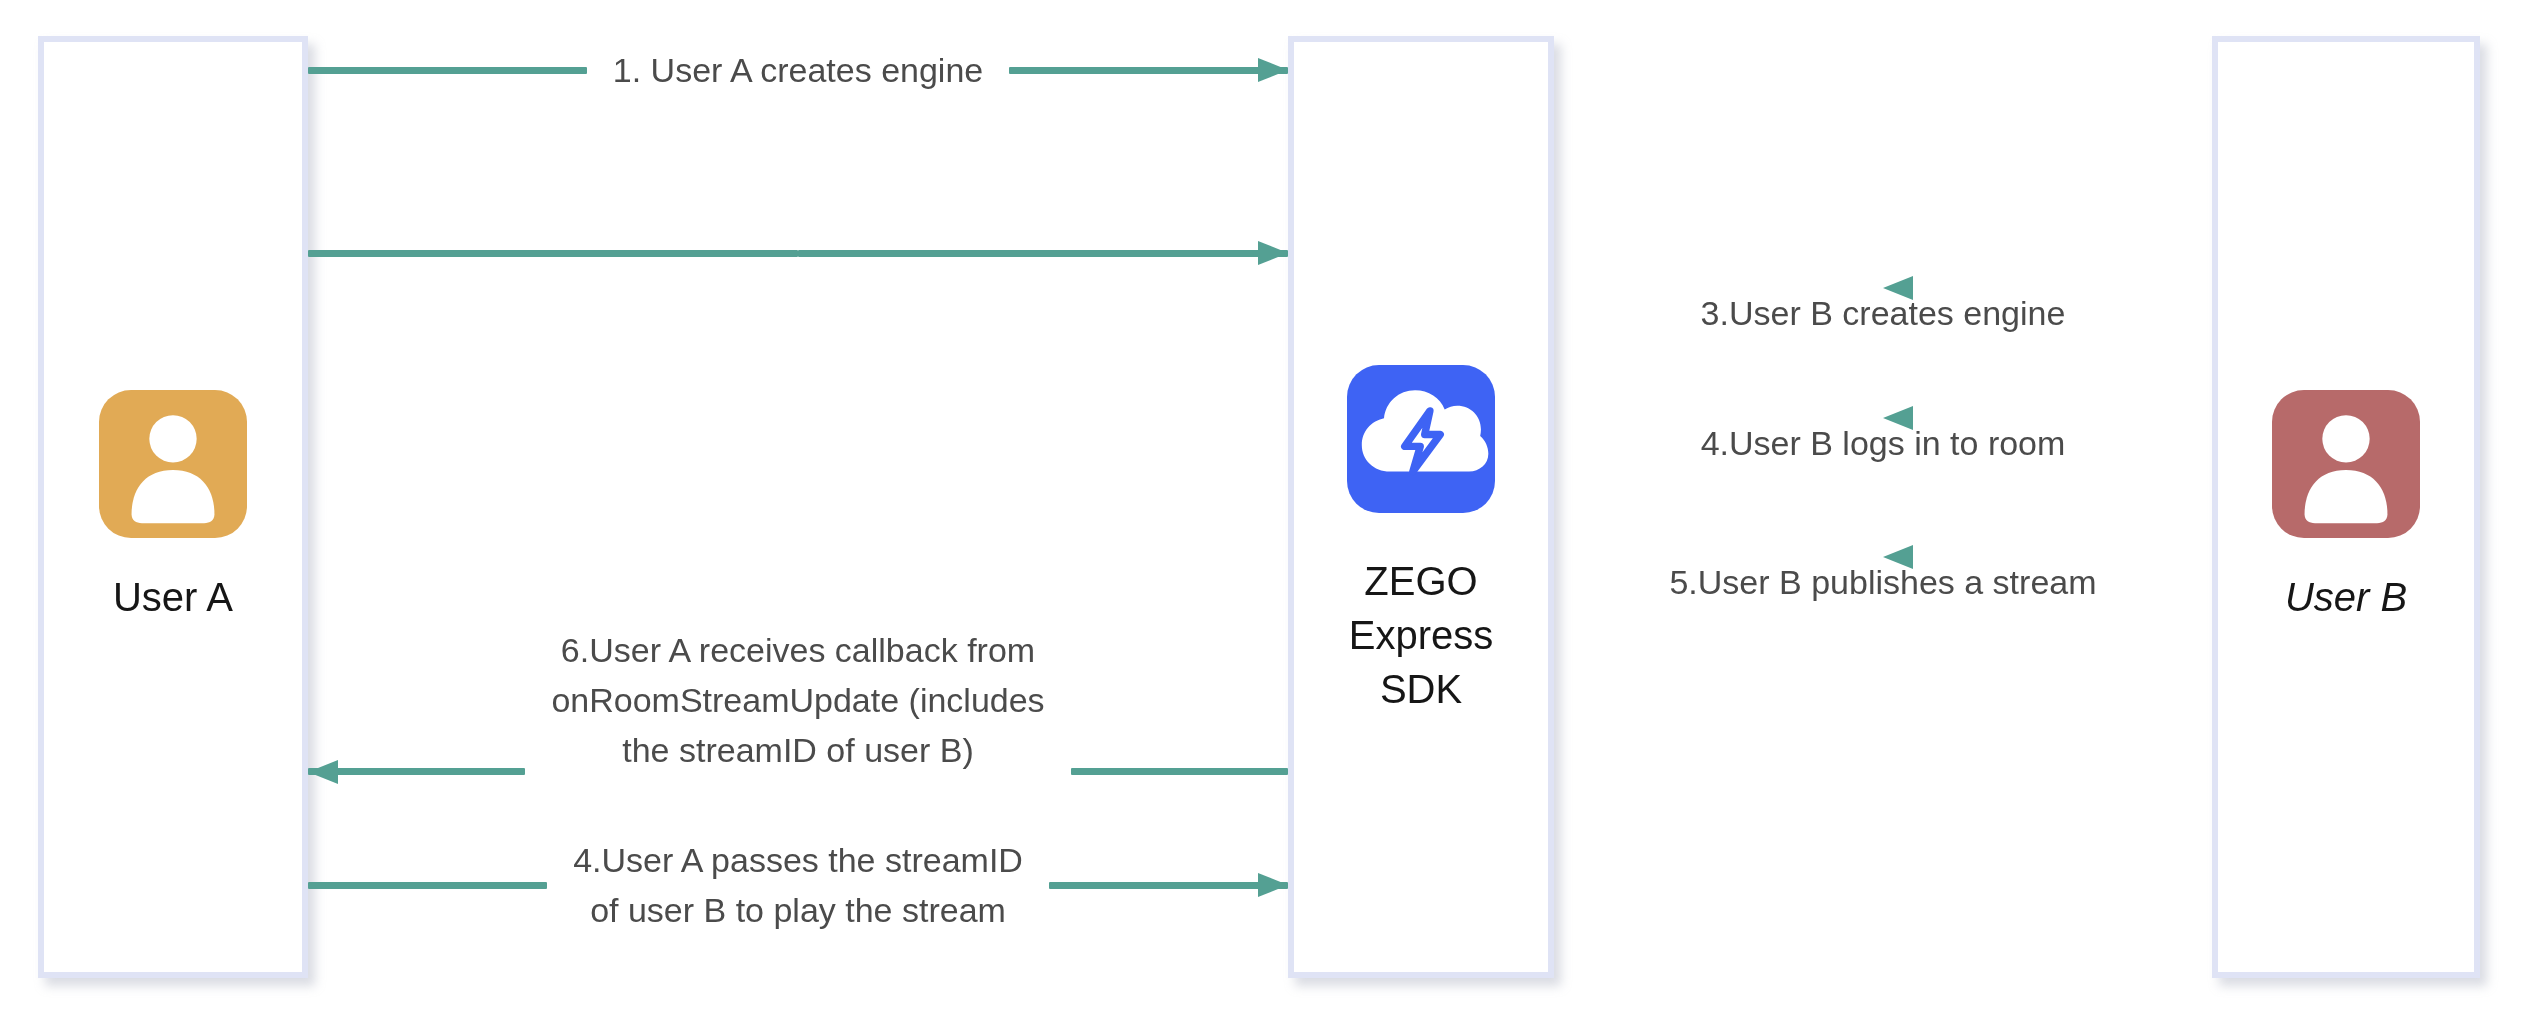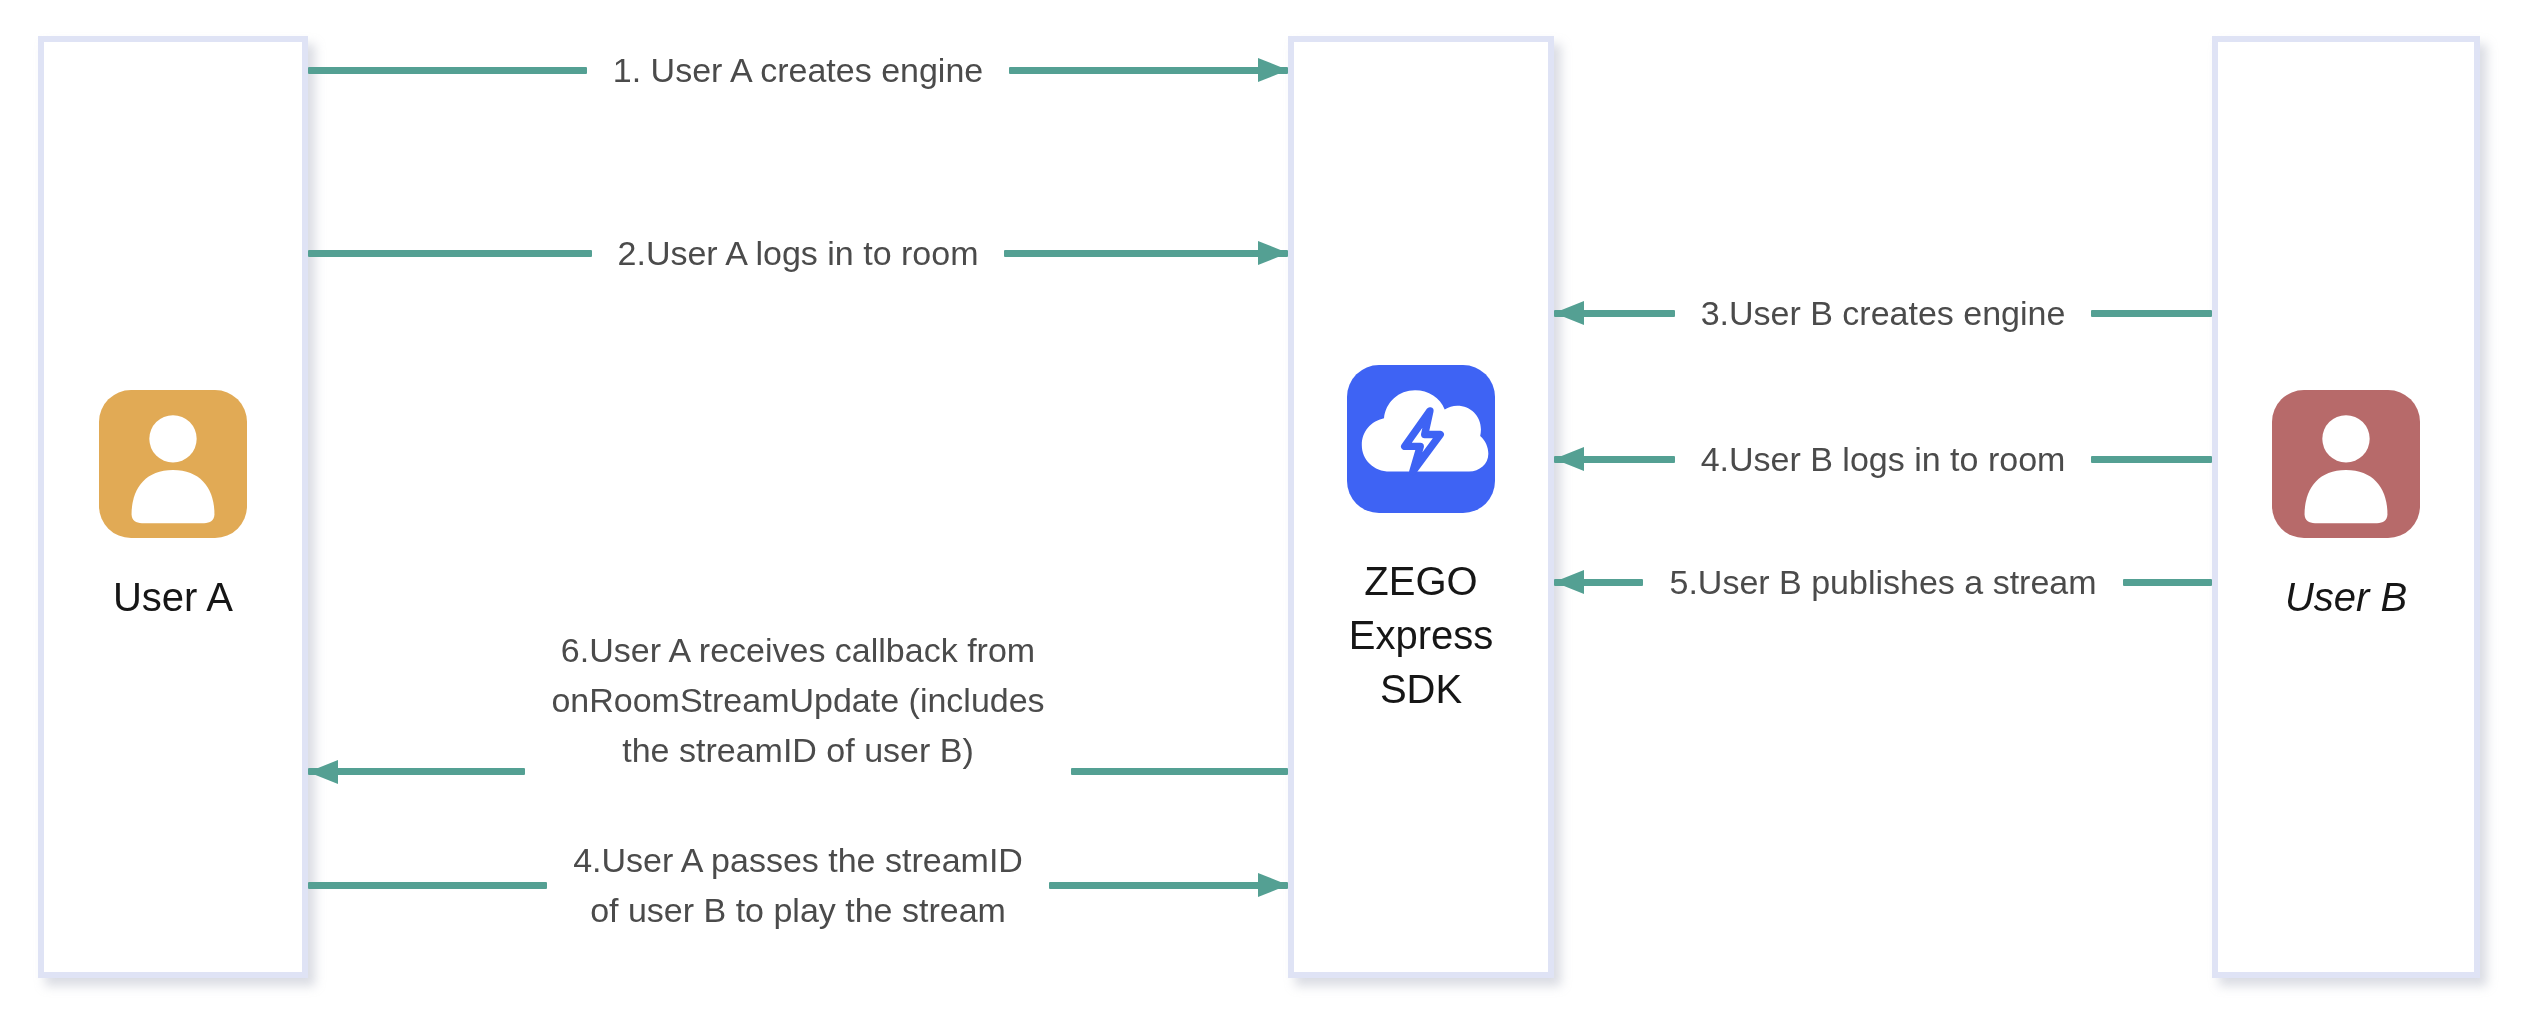--- a/index.html
+++ b/index.html
@@ -35,40 +35,40 @@
     font-size:40px;line-height:54px;
     color:var(--entity-text,#161616);
     text-align:left;white-space:nowrap;
   }
   .sdk-label{margin-top:41px;font-size:40px;line-height:54px;color:var(--entity-text,#161616);text-align:center;}
   .bolt{fill:#fff;stroke:var(--sdk-icon,#3e63f4);stroke-width:5;stroke-linejoin:round;}
 
   
   .arrow{position:absolute;display:flex;align-items:center;height:50px;}
   .row-a{left:308px;width:980px;}
-  .row-b{left:1554px;width:658px;}
+  .row-b{left:1554px;width:658px;flex-direction:column;}
   .aline{flex:1;height:7px;background:var(--arrow,#54a093);position:relative;border-radius:1px;}
   .mlabel{
     margin:0 26px;text-align:center;
     font-size:34px;line-height:50px;
     color:var(--message-text,#4b4b4b);
     white-space:nowrap;
   }
   .mlabel div{white-space:nowrap;}
   .head{
     position:absolute;width:0;height:0;top:50%;transform:translateY(-50%);
     border-top:12px solid transparent;border-bottom:12px solid transparent;
   }
   .head-right{right:0;border-left:30px solid var(--arrow,#54a093);}
   .head-left{left:0;border-right:30px solid var(--arrow,#54a093);}
 
   .msg1{top:45px;}
   .msg2{top:228px;}
   .msg3{top:288px;}
-  .msg4{top:434px;}
+  .msg4{top:418px;}
   .msg5{top:557px;}
   .msg6{top:625px;height:150px;align-items:flex-end;}
   .msg6 .aline{margin-top:21px;}
   .msg7{top:835px;height:100px;}
 </style>
 </head>
 <body>
 
 <div class="canvas">
 
@@ -115,21 +115,20 @@
   <div class="arrow row-a msg1">
     <div class="aline"></div>
     <div class="mlabel">1. User A creates engine</div>
     <div class="aline">
         <span class="head head-right"></span>
       </div>
   </div>
 
   <div class="arrow row-a msg2">
     <div class="aline"></div>
-    <div class="mlabel">2.User A logs in to room</div>
     <div class="aline">
         <span class="head head-right"></span>
       </div>
   </div>
 
   <div class="arrow row-b msg3">
     <div class="aline">
         <span class="head head-left"></span>
       </div>
     <div class="mlabel">3.User B creates engine</div>

